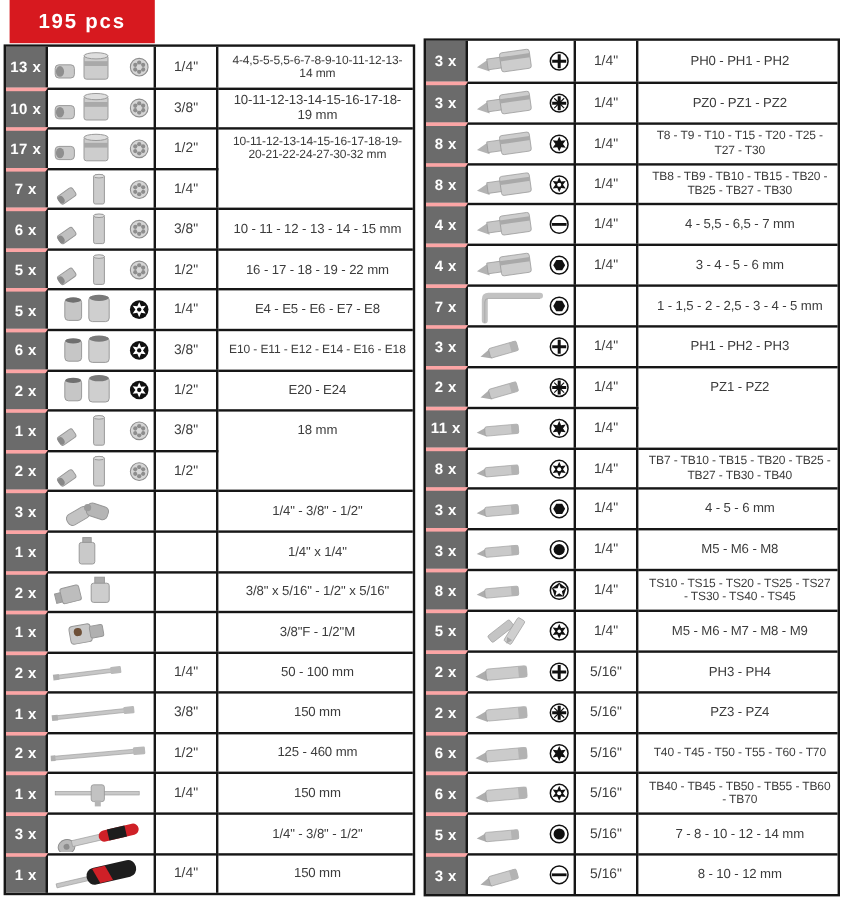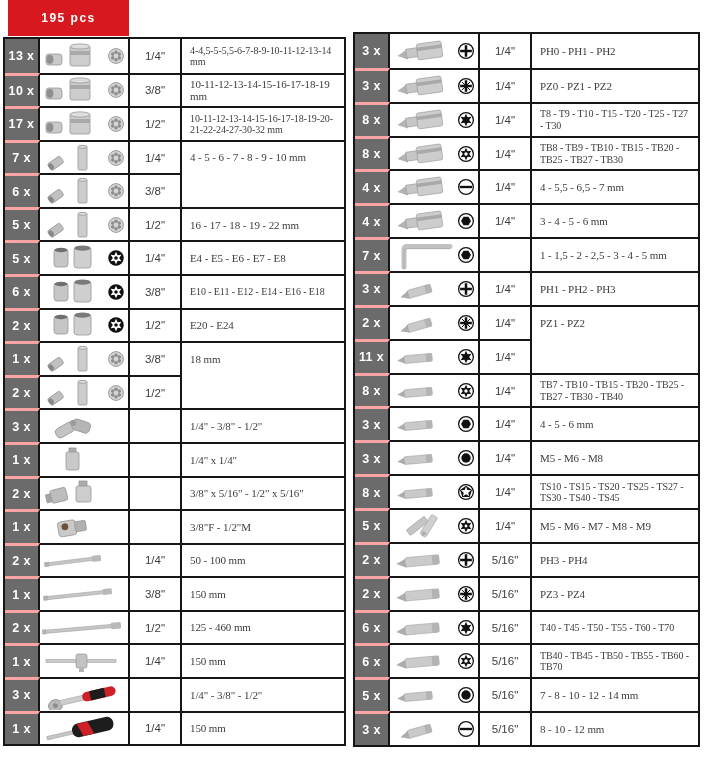--- a/index.html
+++ b/index.html
@@ -1,34 +1,34 @@
 <!DOCTYPE html>
 <html><head>
 <meta charset="utf-8">
 <style>
   html,body{margin:0;padding:0;width:705px;height:768px;overflow:hidden;background:#ffffff;
     font-family:"Liberation Sans",sans-serif;}
   .sheet{position:relative;width:705px;height:768px;background:#fff;}
   .badge{position:absolute;left:8px;top:0;width:121px;height:36px;background:#d7191f;
     display:flex;align-items:center;justify-content:center;}
-  .badge span{color:#fff;font-size:12px;font-weight:bold;letter-spacing:1.5px;}
+  .badge span{color:#fff;font-size:17px;font-weight:bold;letter-spacing:1.5px;}
   .table{position:absolute;display:flex;flex-direction:column;border:2px solid #161616;
     box-sizing:border-box;background:#fff;}
   .table.left{left:3px;top:37px;width:343px;height:709px;}
   .table.right{left:353px;top:32px;width:347px;height:715px;}
   .row{flex:1;display:flex;min-height:0;}
   .cell{box-sizing:border-box;display:flex;align-items:center;min-width:0;}
   .qty{width:35px;background:#6b6b6b;color:#fff;font-weight:bold;font-size:12.5px;
     justify-content:center;border-right:2px solid #161616;letter-spacing:0.4px;flex:none;}
   .img{width:90px;position:relative;border-right:2px solid #161616;flex:none;overflow:hidden;}
   .drive{width:52px;justify-content:center;font-size:11.5px;color:#3c3c3c;
     border-right:2px solid #161616;flex:none;}
-  .sizes{flex:1;justify-content:flex-end;text-align:left;font-size:11px;color:#3c3c3c;
+  .sizes{flex:1;justify-content:flex-end;text-align:center;font-size:11px;color:#3c3c3c;
     padding:0 5px 0 8px;line-height:1.12;letter-spacing:-0.1px;flex-wrap:wrap;align-content:center;
-    display:block;display:flex;font-family:Liberation Serif, serif;}
+    display:block;display:flex;}
   .sizes > span{display:block;width:100%;}
   .sizes.small > span{font-size:10px;}
   .row + .row .qty{border-top:3px solid #fca5a5;}
   .row + .row .img,.row + .row .drive,.row + .row .sizes{border-top:2px solid #161616;}
   .tool{display:block;margin-left:2px;}
   .tool svg{display:block;}
   .face{position:absolute;right:3px;top:50%;transform:translateY(-50%);width:18px;height:18px;}
   .face svg{display:block;}
 </style>
 </head>
@@ -165,23 +165,20 @@
                 <circle cx="13.6" cy="12.1" r="2"></circle>
                 <circle cx="10" cy="14.2" r="2"></circle>
                 <circle cx="6.4" cy="12.1" r="2"></circle>
                 <circle cx="6.4" cy="7.9" r="2"></circle>
               </g>
               <circle cx="10" cy="10" r="2.4" fill="#d6d6d6"></circle>
             </svg>
           </span>
         </div>
         <div class="cell drive">1/4"</div>
-        <div class="cell sizes">
-          <span>4 - 5 - 6 - 7 - 8 - 9 - 10 mm</span>
-        </div>
       </div>
       <div class="row">
         <div class="cell qty">6 x</div>
         <div class="cell img">
           <span class="tool">
             <svg viewBox="0 0 84 30" width="84" height="30">
               <g stroke="#979797" stroke-width="0.8">
                 <g transform="rotate(-35 14 20)">
                   <rect x="6" y="16" width="15" height="8" rx="2" fill="#c0c0c0"></rect>
                   <ellipse cx="8" cy="20" rx="2.4" ry="3.4" fill="#888888" stroke="none"></ellipse>
@@ -200,20 +197,23 @@
                 <circle cx="13.6" cy="12.1" r="2"></circle>
                 <circle cx="10" cy="14.2" r="2"></circle>
                 <circle cx="6.4" cy="12.1" r="2"></circle>
                 <circle cx="6.4" cy="7.9" r="2"></circle>
               </g>
               <circle cx="10" cy="10" r="2.4" fill="#d6d6d6"></circle>
             </svg>
           </span>
         </div>
         <div class="cell drive">3/8"</div>
+        <div class="cell sizes">
+          <span>10 - 11 - 12 - 13 - 14 - 15 mm</span>
+        </div>
       </div>
       <div class="row">
         <div class="cell qty">5 x</div>
         <div class="cell img">
           <span class="tool">
             <svg viewBox="0 0 84 30" width="84" height="30">
               <g stroke="#979797" stroke-width="0.8">
                 <g transform="rotate(-35 14 20)">
                   <rect x="6" y="16" width="15" height="8" rx="2" fill="#c0c0c0"></rect>
                   <ellipse cx="8" cy="20" rx="2.4" ry="3.4" fill="#888888" stroke="none"></ellipse>

